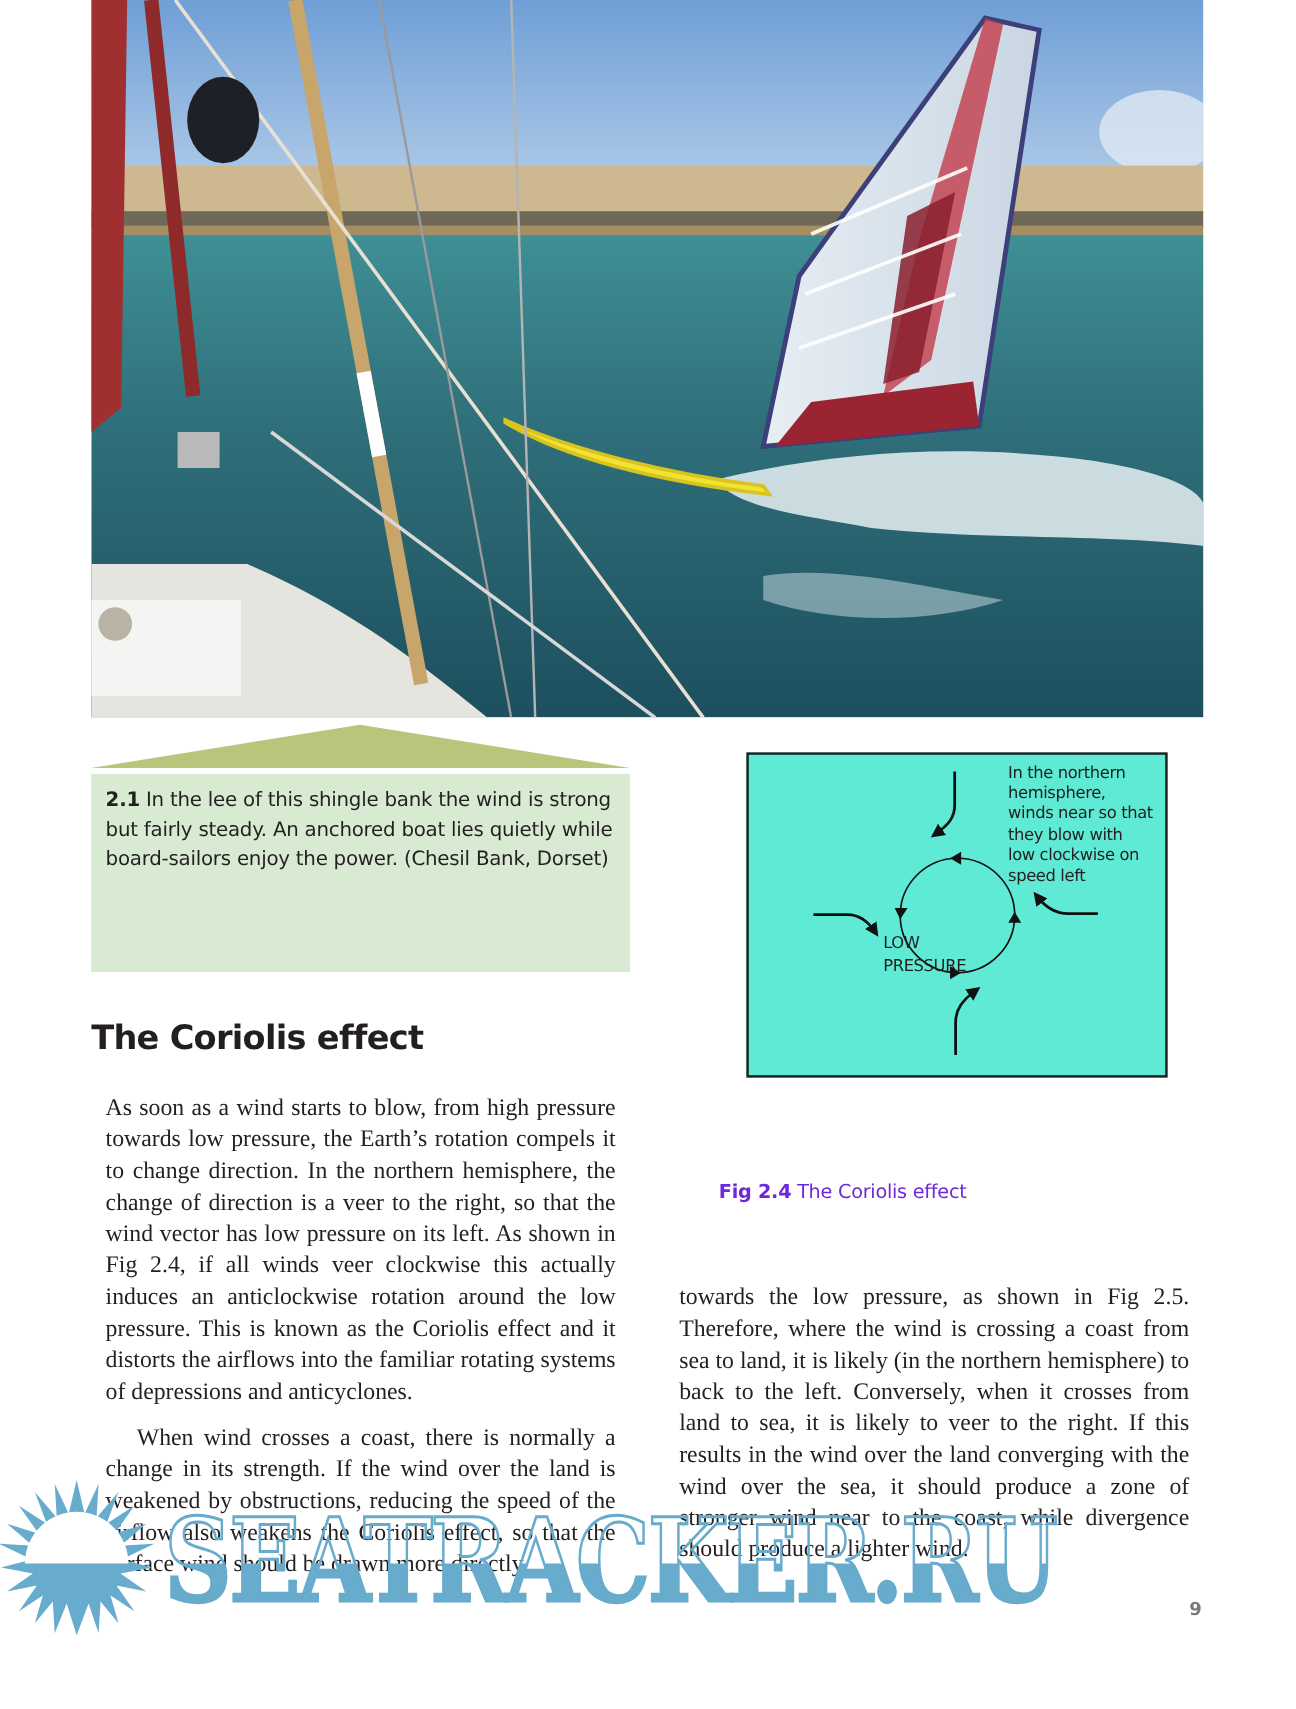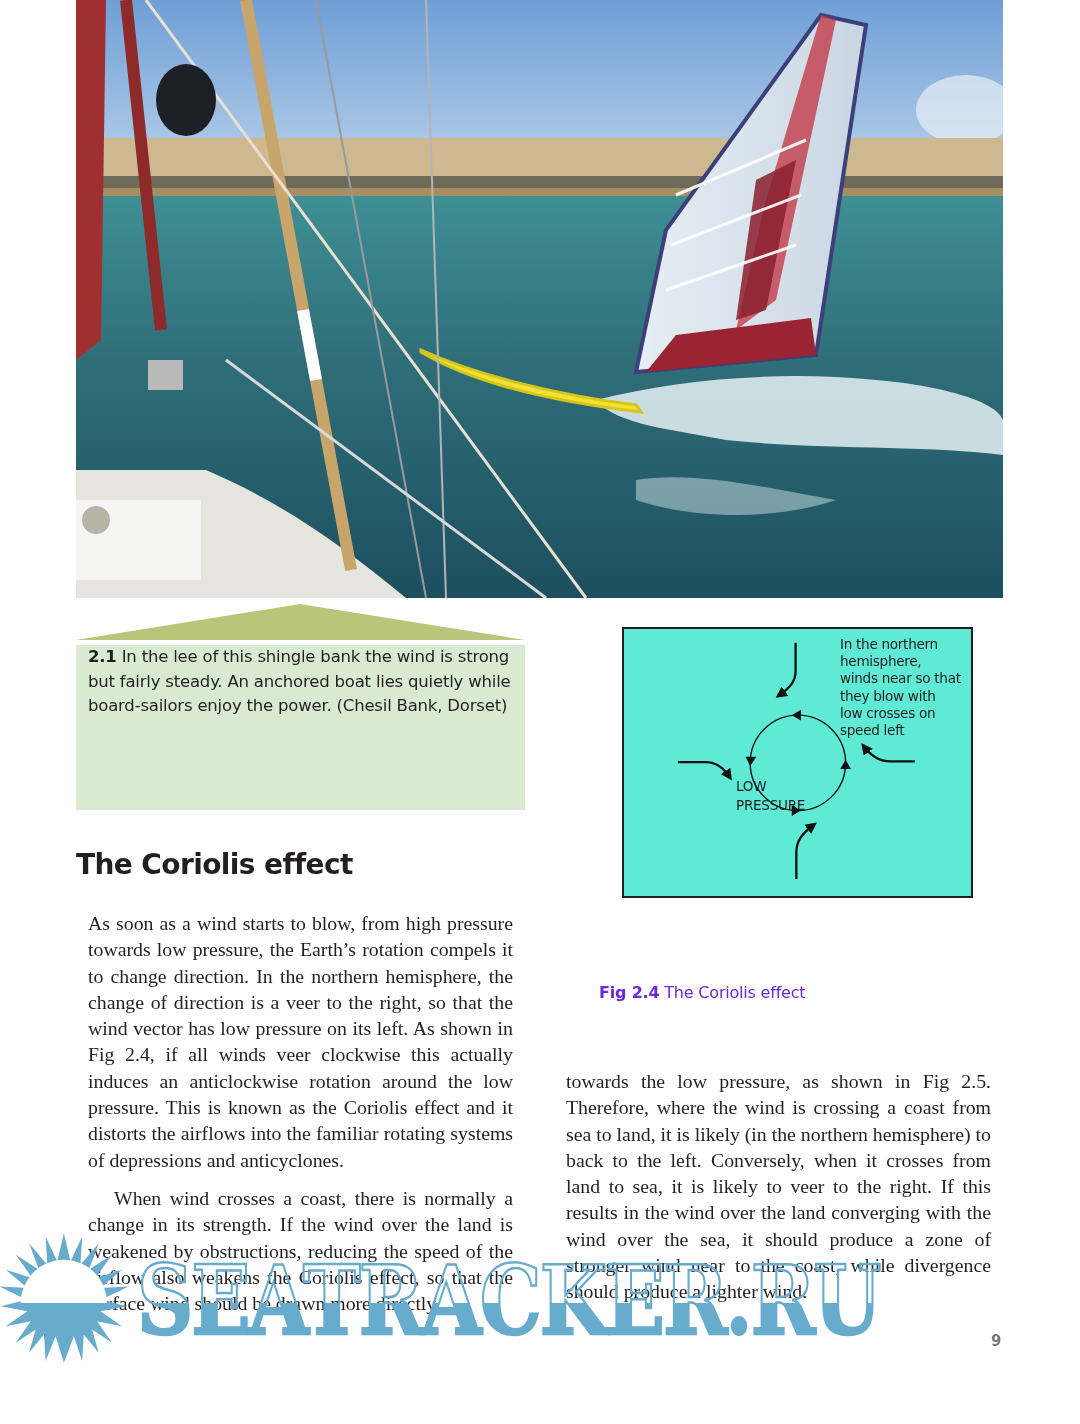--- a/index.html
+++ b/index.html
@@ -15,21 +15,21 @@
     }
     .photo svg { display: block; width: 100%; height: 100%; }
 
     .caption-roof {
       position: absolute; left: 76px; top: 604px; width: 449px; height: 36px;
     }
     .caption-roof svg { display: block; width: 100%; height: 100%; }
     .caption-box {
       position: absolute; left: 76px; top: 645px; width: 449px; height: 165px;
       background: #d8ead2;
-      box-sizing: border-box; padding: 0 12px 0 12px;
+      box-sizing: border-box; padding: 10px 12px 0 12px;
       font-family: "DejaVu Sans", sans-serif;
       font-size: 16.5px; line-height: 24.5px; color: #231f20;
       letter-spacing: -0.2px;
     }
     .caption-box b { font-weight: bold; }
 
     .heading {
       position: absolute; left: 76px; top: 848px;
       font-family: "DejaVu Sans", sans-serif; font-weight: bold;
       font-size: 28px; letter-spacing: -0.6px; color: #231f20;
@@ -177,21 +177,21 @@
     <path d="M173 18 L173 55 C 173 68, 166 76, 152 86" fill="none" stroke="#111" stroke-width="3" marker-end="url(#bigArrow)"></path>
     <path d="M328 172 L296 172 C 282 172, 272 166, 262 153" fill="none" stroke="#111" stroke-width="3" marker-end="url(#bigArrow)"></path>
     <path d="M174 325 L174 290 C 174 276, 181 266, 196 255" fill="none" stroke="#111" stroke-width="3" marker-end="url(#bigArrow)"></path>
     <path d="M20 173 L57 173 C 70 173, 79 180, 87 192" fill="none" stroke="#111" stroke-width="3" marker-end="url(#bigArrow)"></path>
   </svg>
   <div class="fig-note">
     <div>In the northern</div>
     <div>hemisphere,</div>
     <div>winds near so that</div>
     <div>they blow with</div>
-    <div>low crosses on</div>
+    <div>low clockwise on</div>
     <div>speed left</div>
   </div>
   <div class="fig-center">
     <div>LOW</div>
     <div>PRESSURE</div>
   </div>
 </div>
 <div class="fig-caption">
   <b>Fig 2.4</b><span> The Coriolis effect</span>
 </div>

